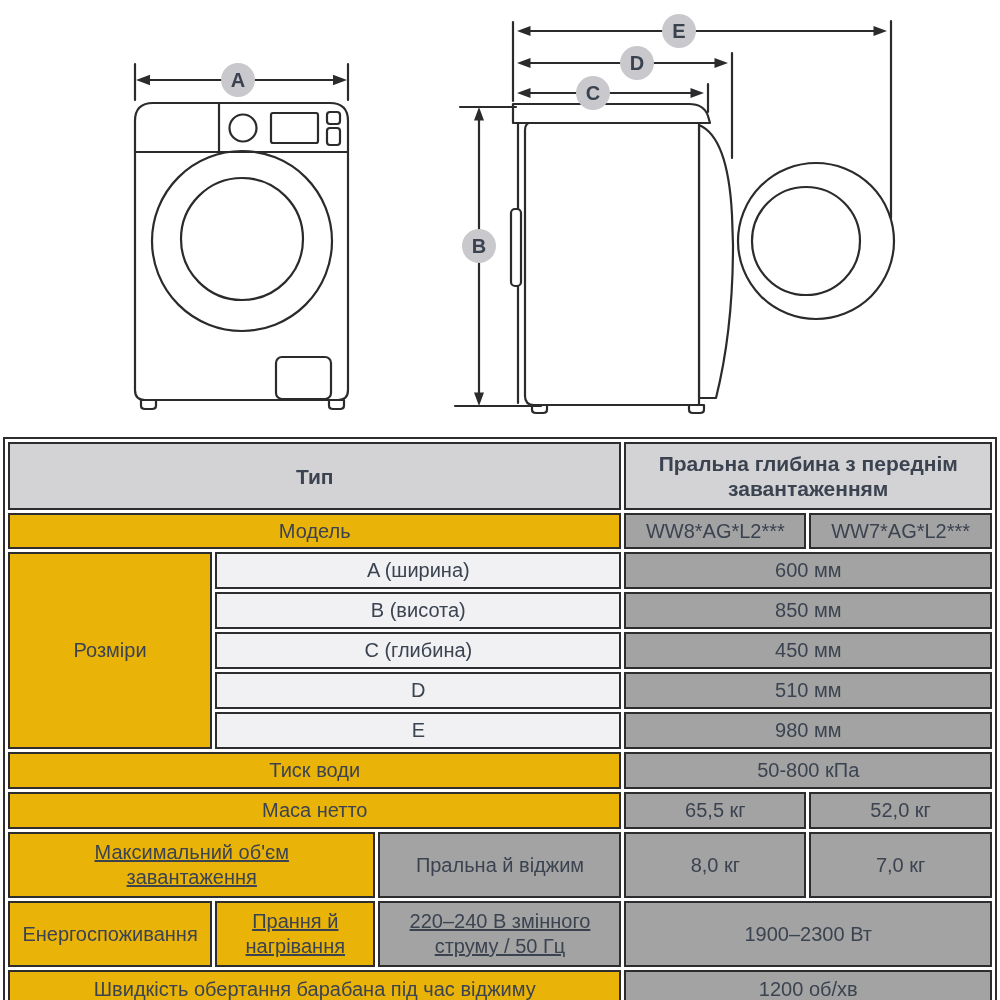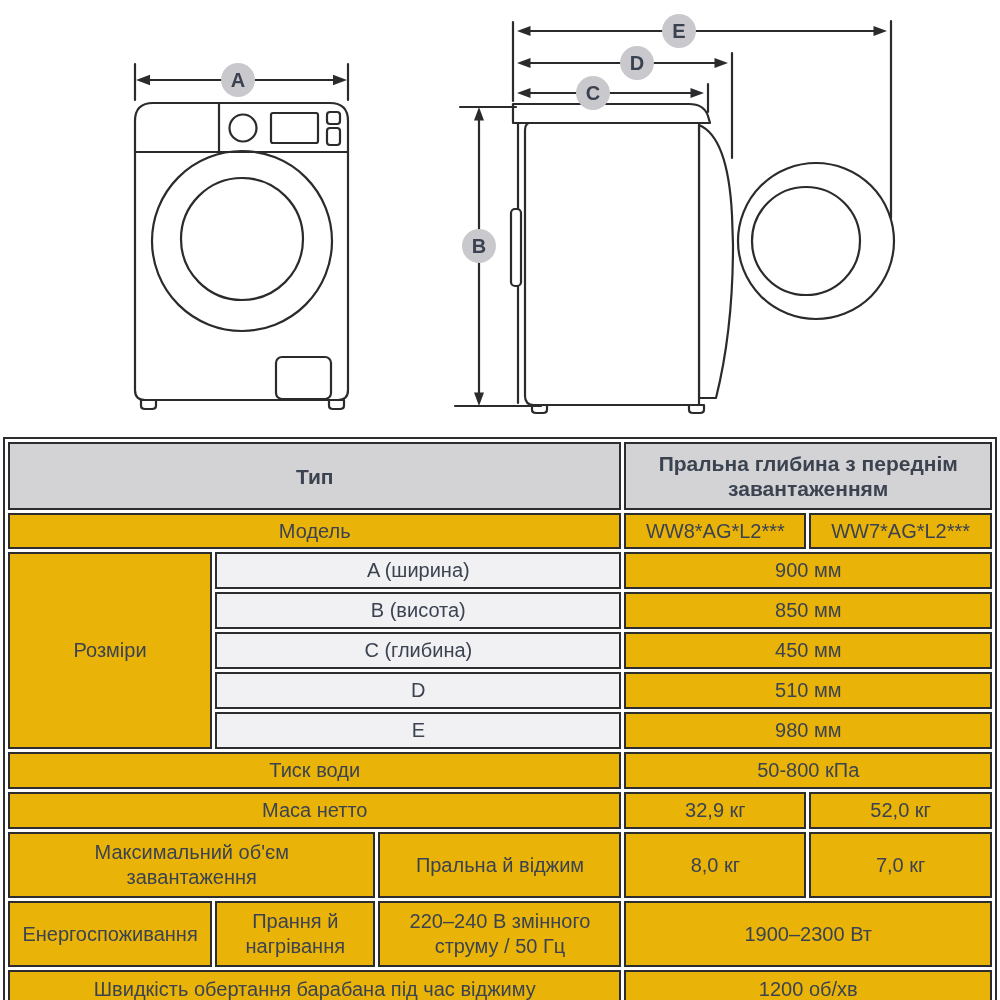--- a/index.html
+++ b/index.html
@@ -4,27 +4,27 @@
 <style>
   html,body{margin:0;padding:0;background:#ffffff;width:1000px;font-family:"Liberation Sans","DejaVu Sans",sans-serif;}
   .page{width:1000px;height:1000px;background:#fff;overflow:hidden;}
   .diagram-wrap{width:1000px;height:437px;position:relative;}
   svg text.dim-letter{font-family:"Liberation Sans","DejaVu Sans",sans-serif;font-size:20px;font-weight:bold;fill:#3a4250;}
   .spec-table{width:994px;margin:0 auto;border:2px solid #2d2d30;border-spacing:3px;table-layout:fixed;background:#fff;}
   .spec-table td{border:2px solid #2d2d30;text-align:center;vertical-align:middle;color:#3b4350;font-size:20px;line-height:25px;padding:2px 6px;overflow:hidden;}
   td.hdr{background:#d3d3d5;font-weight:bold;font-size:21px;height:60px;}
   td.lbl{background:#eab308;}
   td.sublbl{background:#f1f1f3;margin-top:48px;}
-  td.val{background:#eab308;}
+  td.val{background:#a3a3a3;}
   tr.r-model td{height:28px;}
   tr.r-dim td{height:29px;}
   tr.r-single td{height:29px;}
   tr.r-tall td{height:58px;}
   tr.r-last td{height:30px;}
-  .wrap-narrow{display:inline-block;max-width:250px;}
+  .wrap-narrow{display:inline-block;max-width:250px;text-decoration:underline;}
   .wrap-mid{display:inline-block;max-width:400px;}
 </style>
 </head>
 <body>
 
 <div class="page">
 
   <div class="diagram-wrap">
     <svg width="1000" height="437" viewBox="0 0 1000 437">
       <g stroke="#2b2b2e" stroke-width="2.2" fill="none" stroke-linejoin="round" stroke-linecap="round">
@@ -128,21 +128,21 @@
         <td class="hdr" colspan="2"><span class="wrap-mid">Пральна глибина з переднім завантаженням</span></td>
       </tr>
       <tr class="r-model">
         <td class="lbl" colspan="3">Модель</td>
         <td class="val">WW8*AG*L2***</td>
         <td class="val">WW7*AG*L2***</td>
       </tr>
       <tr class="r-dim">
         <td class="lbl" rowspan="5">Розміри</td>
         <td class="sublbl" colspan="2">A (ширина)</td>
-        <td class="val" colspan="2">900 мм</td>
+        <td class="val" colspan="2">600 мм</td>
       </tr>
       <tr class="r-dim">
         <td class="sublbl" colspan="2">B (висота)</td>
         <td class="val" colspan="2">850 мм</td>
       </tr>
       <tr class="r-dim">
         <td class="sublbl" colspan="2">C (глибина)</td>
         <td class="val" colspan="2">450 мм</td>
       </tr>
       <tr class="r-dim">
@@ -152,21 +152,21 @@
       <tr class="r-dim">
         <td class="sublbl" colspan="2">E</td>
         <td class="val" colspan="2">980 мм</td>
       </tr>
       <tr class="r-single">
         <td class="lbl" colspan="3">Тиск води</td>
         <td class="val" colspan="2">50-800 кПа</td>
       </tr>
       <tr class="r-single">
         <td class="lbl" colspan="3">Маса нетто</td>
-        <td class="val">32,9 кг</td>
+        <td class="val">65,5 кг</td>
         <td class="val">52,0 кг</td>
       </tr>
       <tr class="r-tall">
         <td class="lbl" colspan="2"><span class="wrap-narrow">Максимальний об'єм завантаження</span></td>
         <td class="val">Пральна й віджим</td>
         <td class="val">8,0 кг</td>
         <td class="val">7,0 кг</td>
       </tr>
       <tr class="r-tall">
         <td class="lbl">Енергоспоживання</td>

